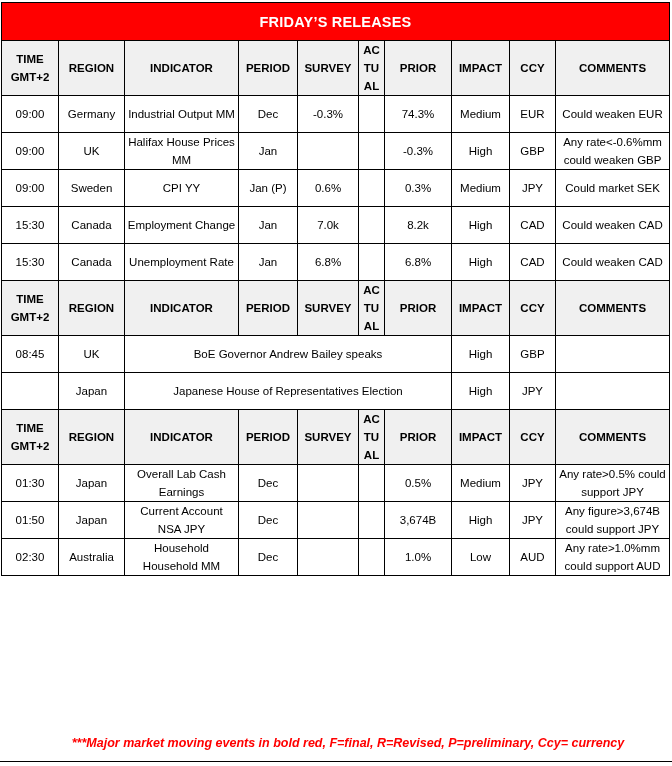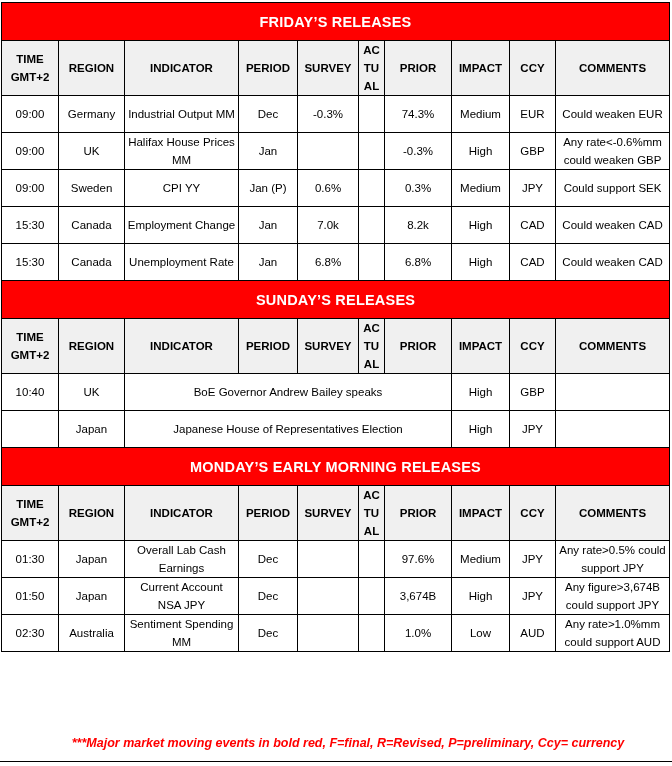--- a/index.html
+++ b/index.html
@@ -77,21 +77,21 @@
         <tr class="r2">
           <td>09:00</td>
           <td>Sweden</td>
           <td>CPI YY</td>
           <td>Jan (P)</td>
           <td>0.6%</td>
           <td></td>
           <td>0.3%</td>
           <td>Medium</td>
           <td>JPY</td>
-          <td>Could support SEK</td>
+          <td>Could market SEK</td>
         </tr>
         <tr class="r2">
           <td>15:30</td>
           <td>Canada</td>
           <td>Employment Change</td>
           <td>Jan</td>
           <td>7.0k</td>
           <td></td>
           <td>8.2k</td>
           <td>High</td>
@@ -103,94 +103,88 @@
           <td>Canada</td>
           <td>Unemployment Rate</td>
           <td>Jan</td>
           <td>6.8%</td>
           <td></td>
           <td>6.8%</td>
           <td>High</td>
           <td>CAD</td>
           <td>Could weaken CAD</td>
         </tr>
-        <tr>
-          <td colspan="10" class="section-title">SUNDAY’S RELEASES</td>
-        </tr>
         <tr class="hdr">
           <th><span>TIME</span><br><span>GMT+2</span></th>
           <th><span>REGION</span></th>
           <th><span>INDICATOR</span></th>
           <th><span>PERIOD</span></th>
           <th><span>SURVEY</span></th>
           <th><span>AC</span><br><span>TU</span><br><span>AL</span></th>
           <th><span>PRIOR</span></th>
           <th><span>IMPACT</span></th>
           <th><span>CCY</span></th>
           <th><span>COMMENTS</span></th>
         </tr>
         <tr class="r2">
-          <td>10:40</td>
+          <td>08:45</td>
           <td>UK</td>
           <td colspan="5">BoE Governor Andrew Bailey speaks</td>
           <td>High</td>
           <td>GBP</td>
           <td></td>
         </tr>
         <tr class="r2">
           <td></td>
           <td>Japan</td>
           <td colspan="5">Japanese House of Representatives Election</td>
           <td>High</td>
           <td>JPY</td>
           <td></td>
-        </tr>
-        <tr>
-          <td colspan="10" class="section-title">MONDAY’S EARLY MORNING RELEASES</td>
         </tr>
         <tr class="hdr">
           <th><span>TIME</span><br><span>GMT+2</span></th>
           <th><span>REGION</span></th>
           <th><span>INDICATOR</span></th>
           <th><span>PERIOD</span></th>
           <th><span>SURVEY</span></th>
           <th><span>AC</span><br><span>TU</span><br><span>AL</span></th>
           <th><span>PRIOR</span></th>
           <th><span>IMPACT</span></th>
           <th><span>CCY</span></th>
           <th><span>COMMENTS</span></th>
         </tr>
         <tr class="r2">
           <td>01:30</td>
           <td>Japan</td>
           <td>Overall Lab Cash Earnings</td>
           <td>Dec</td>
           <td></td>
           <td></td>
-          <td>97.6%</td>
+          <td>0.5%</td>
           <td>Medium</td>
           <td>JPY</td>
           <td>Any rate&gt;0.5% could support JPY</td>
         </tr>
         <tr class="r2">
           <td>01:50</td>
           <td>Japan</td>
           <td>Current Account NSA JPY</td>
           <td>Dec</td>
           <td></td>
           <td></td>
           <td>3,674B</td>
           <td>High</td>
           <td>JPY</td>
           <td>Any figure&gt;3,674B could support JPY</td>
         </tr>
         <tr class="r2">
           <td>02:30</td>
           <td>Australia</td>
-          <td>Sentiment Spending MM</td>
+          <td>Household Household MM</td>
           <td>Dec</td>
           <td></td>
           <td></td>
           <td>1.0%</td>
           <td>Low</td>
           <td>AUD</td>
           <td>Any rate&gt;1.0%mm could support AUD</td>
         </tr>
       </tbody>
 </table>

